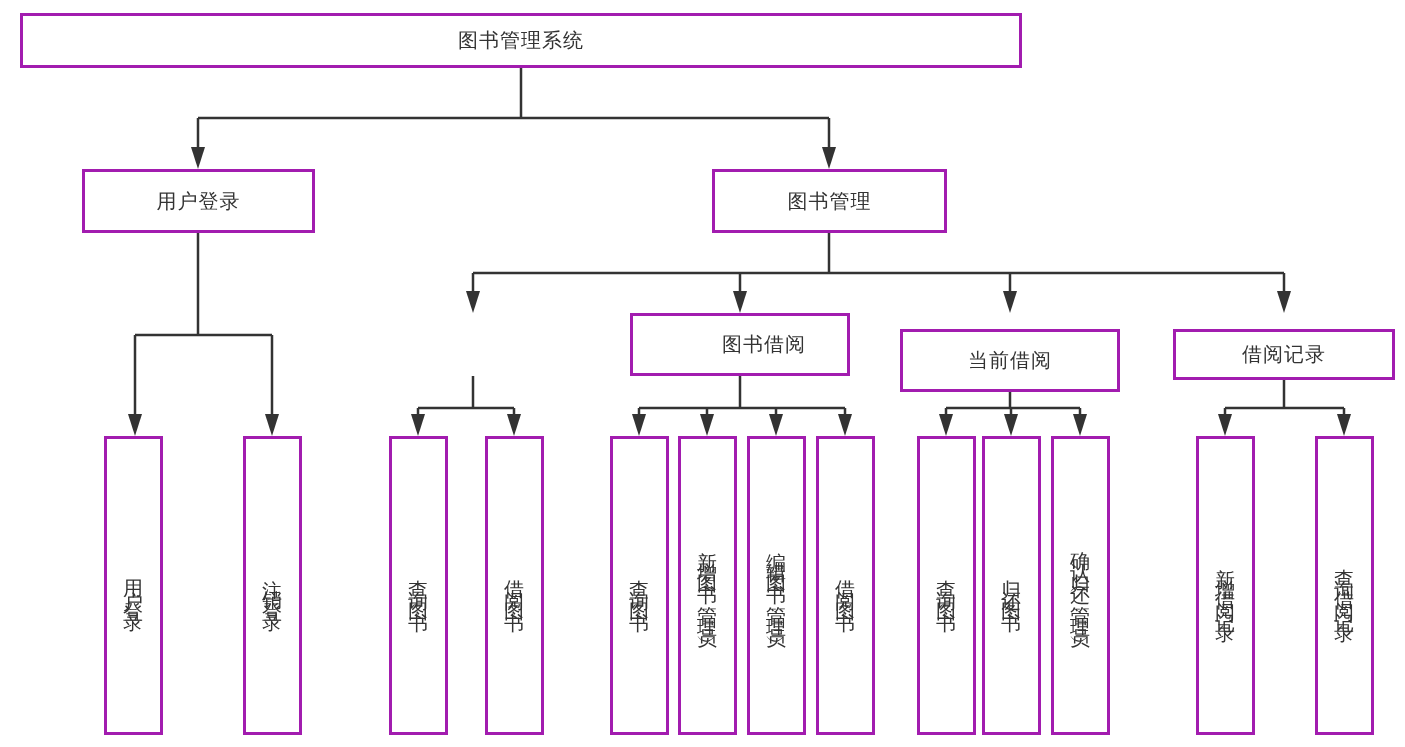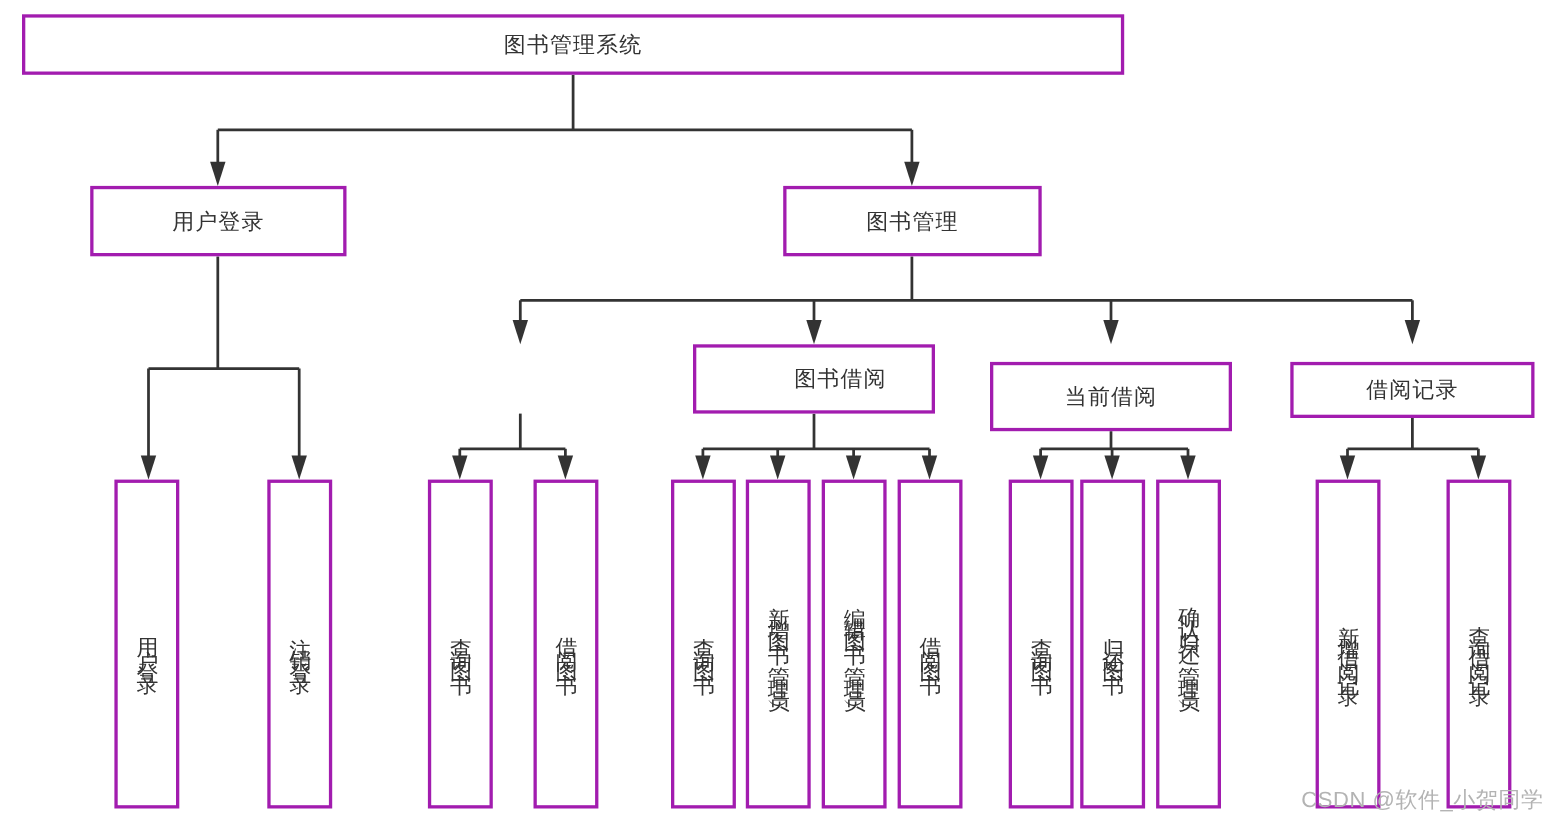--- a/index.html
+++ b/index.html
@@ -137,14 +137,13 @@
   <div class="node vnode" style="left:747px;">编辑图书（管理员）</div>
   <div class="node vnode" style="left:816px;">借阅图书</div>
 
   <div class="node vnode" style="left:917px;">查询图书</div>
   <div class="node vnode" style="left:982px;">归还图书</div>
   <div class="node vnode" style="left:1051px;">确认归还（管理员）</div>
 
   <div class="node vnode" style="left:1196px;">新增借阅记录</div>
   <div class="node vnode" style="left:1315px;">查询借阅记录</div>
 
-  <div class="watermark">CSDN @软件_小贺同学</div>
 </div>
 
 </body></html>

